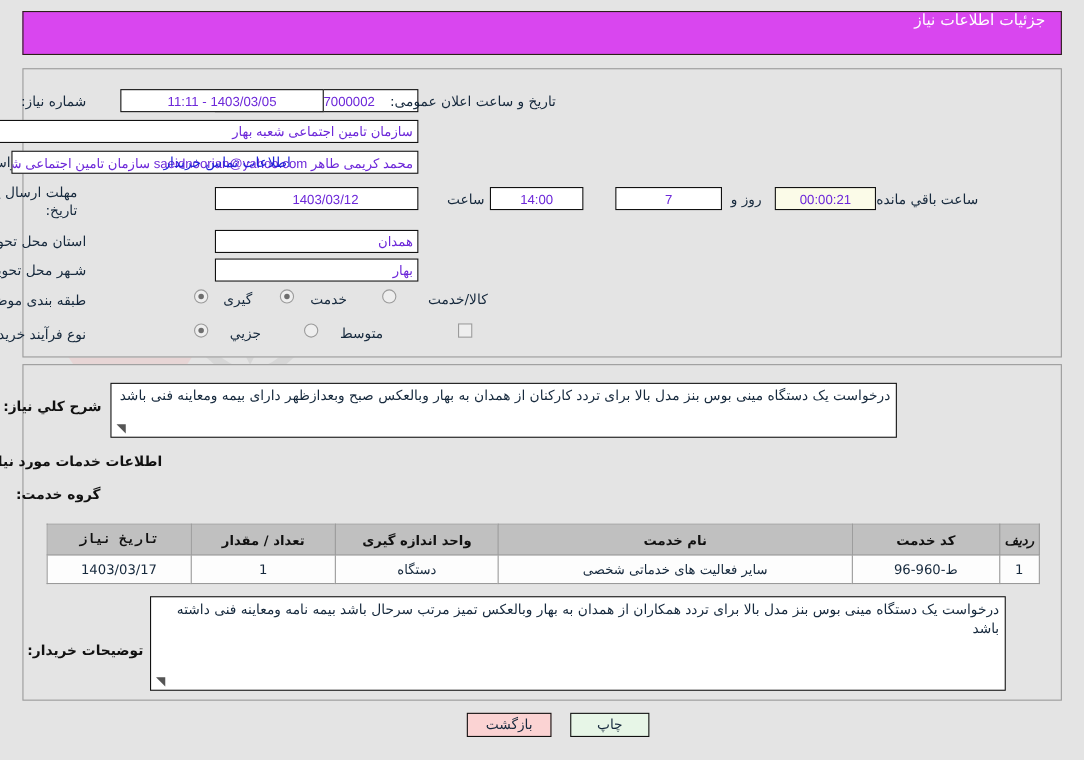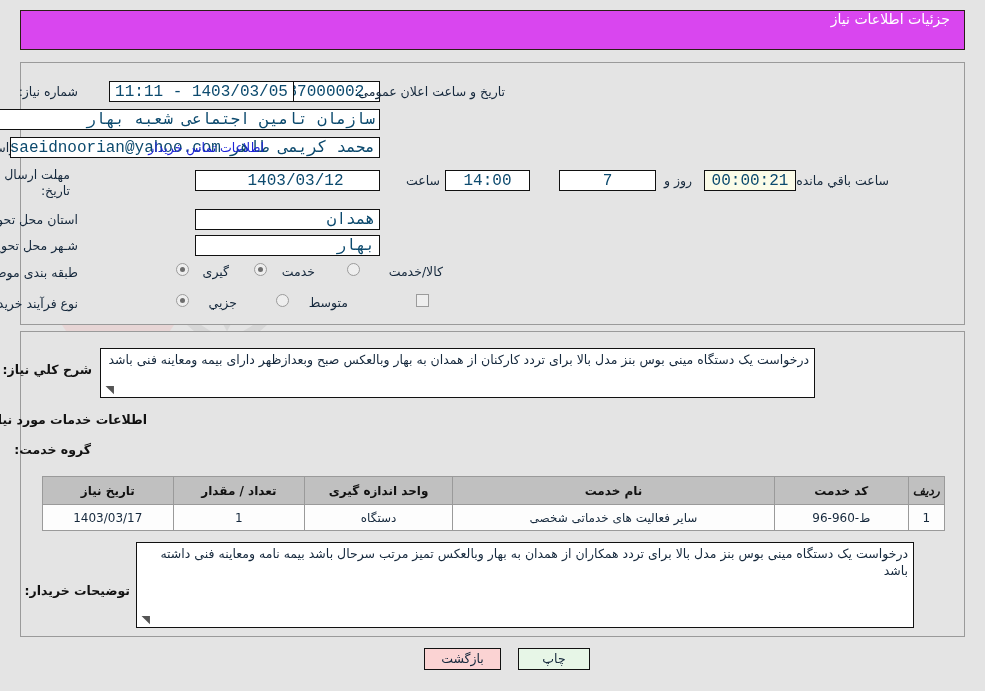--- a/index.html
+++ b/index.html
@@ -83,23 +83,23 @@
     white-space: nowrap;
     cursor: pointer;
     z-index: 4;
   }
 
   
   .box {
     position: absolute;
     border: 1px solid #111;
     background: #ffffff;
-    font-family: Liberation Mono, monospace;
-    font-size: 16px;
-    color: #0c4a6e;
+    font-family: Liberation Sans, sans-serif;
+    font-size: 12px;
+    color: #6d28d9;
     line-height: 18px;
     padding: 1px 4px;
     white-space: nowrap;
     overflow: hidden;
     z-index: 4;
   }
   .box.ctr { text-align: center; direction: ltr; }
   .box.rt  { text-align: right; }
   .box.cream { background: #fbfbe8; }
 
@@ -276,21 +276,21 @@
   <div class="lbl bold" style="right:894px; top:442px;">گروه خدمت:</div>
 
   <table class="tbl">
     <thead>
       <tr>
         <th style="width:36px;font-style:italic;">ردیف</th>
         <th style="width:132px;">کد خدمت</th>
         <th style="width:318px;">نام خدمت</th>
         <th style="width:146px;">واحد اندازه گیری</th>
         <th style="width:130px;">تعداد / مقدار</th>
-        <th style="width:129px;">تاریخ نیاز</th>
+        <th style="width:129px;font-family:Liberation Mono, monospace;">تاریخ نیاز</th>
       </tr>
     </thead>
     <tbody>
       <tr>
         <td class="num">1</td>
         <td class="num">ط-960-96</td>
         <td>سایر فعالیت های خدماتی شخصی</td>
         <td>دستگاه</td>
         <td class="num">1</td>
         <td class="num">1403/03/17</td>

